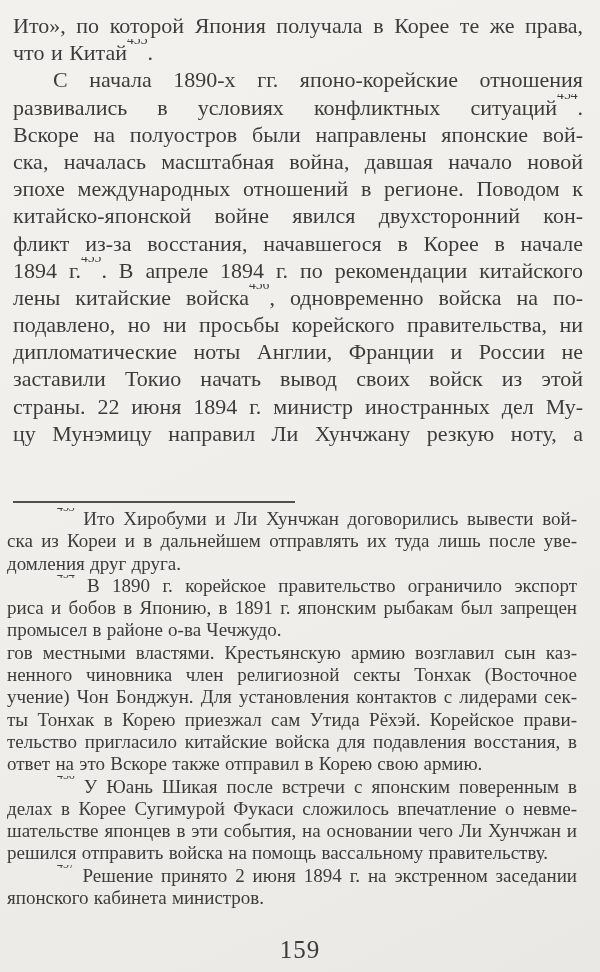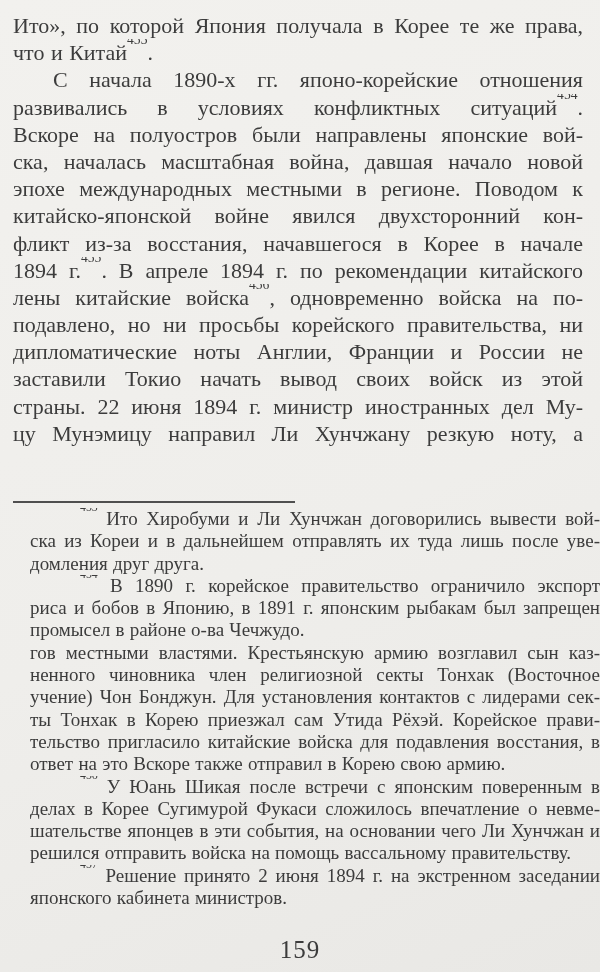--- a/index.html
+++ b/index.html
@@ -39,21 +39,21 @@
     white-space: normal;
   }
   .line.end {
     text-align-last: left;
     -moz-text-align-last: left;
   }
   .main-text .line.indent { text-indent: 40px; }
   .footnotes {
     position: absolute;
     top: 508px;
-    left: 30px;
+    left: 7px;
     width: 570px;
     font-size: 19px;
     line-height: 22.3px;
     word-spacing: 0.5px;
   }
   .footnotes .line { height: 22.3px; }
   .footnotes .line.indent { text-indent: 50px; }
   sup {
     font-size: 0.62em;
     line-height: 0;
@@ -83,21 +83,21 @@
 <body>
 
 <div class="page">
   <div class="main-text">
       <div class="line">Ито», по которой Япония получала в Корее те же права,</div>
       <div class="line end">что и Китай<sup>453</sup>.</div>
       <div class="line indent">С начала 1890-х гг. японо-корейские отношения</div>
       <div class="line">развивались в условиях конфликтных ситуаций<sup>454</sup>.</div>
       <div class="line">Вскоре на полуостров были направлены японские вой-</div>
       <div class="line">ска, началась масштабная война, давшая начало новой</div>
-      <div class="line">эпохе международных местными в регионе. Поводом к</div>
+      <div class="line">эпохе международных отношений в регионе. Поводом к</div>
       <div class="line">китайско-японской войне явился двухсторонний кон-</div>
       <div class="line">фликт из-за восстания, начавшегося в Корее в начале</div>
       <div class="line">1894 г.<sup>455</sup>. В апреле 1894 г. по рекомендации китайского</div>
       <div class="line">лены китайские войска<sup>456</sup>, одновременно войска на по-</div>
       <div class="line">подавлено, но ни просьбы корейского правительства, ни</div>
       <div class="line">дипломатические ноты Англии, Франции и России не</div>
       <div class="line">заставили Токио начать вывод своих войск из этой</div>
       <div class="line">страны. 22 июня 1894 г. министр иностранных дел Му-</div>
       <div class="line">цу Мунэмицу направил Ли Хунчжану резкую ноту, а</div>
     </div>

